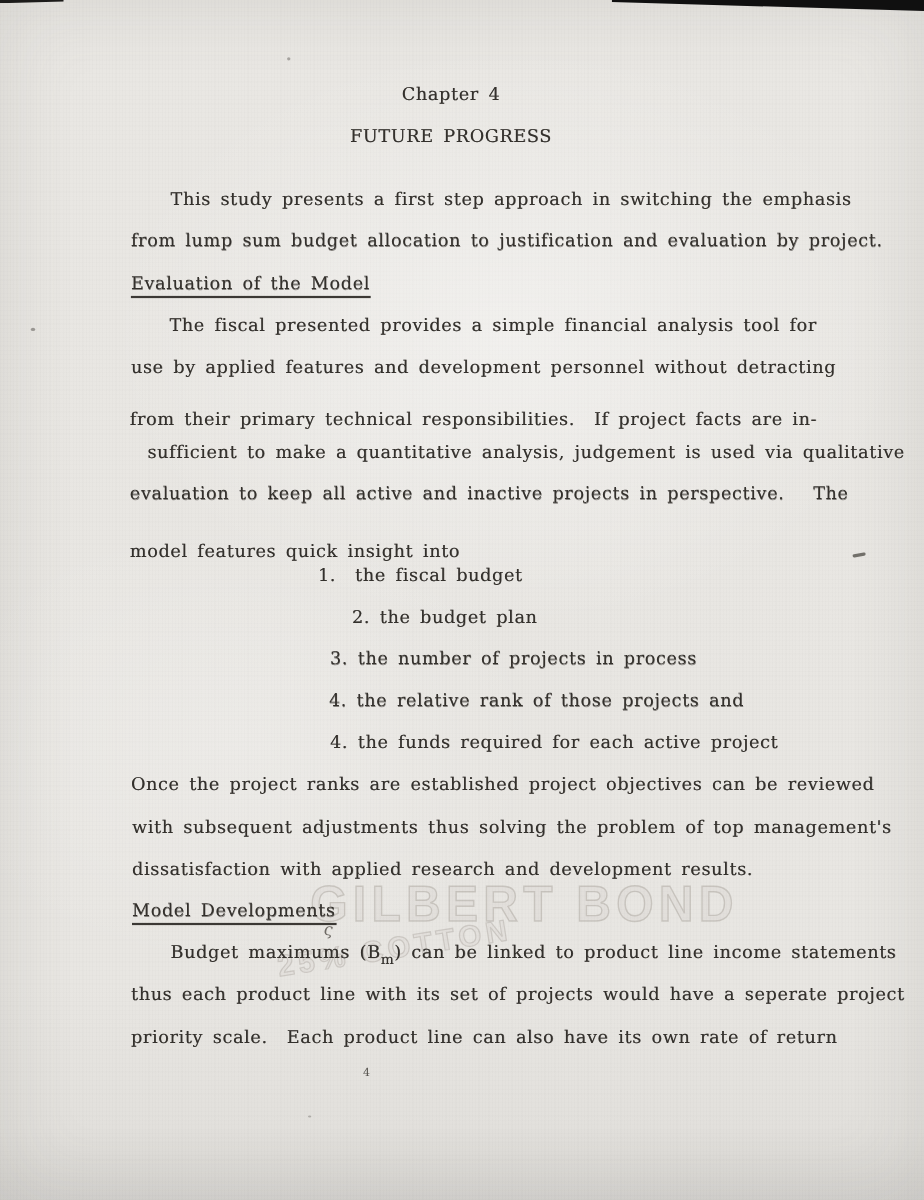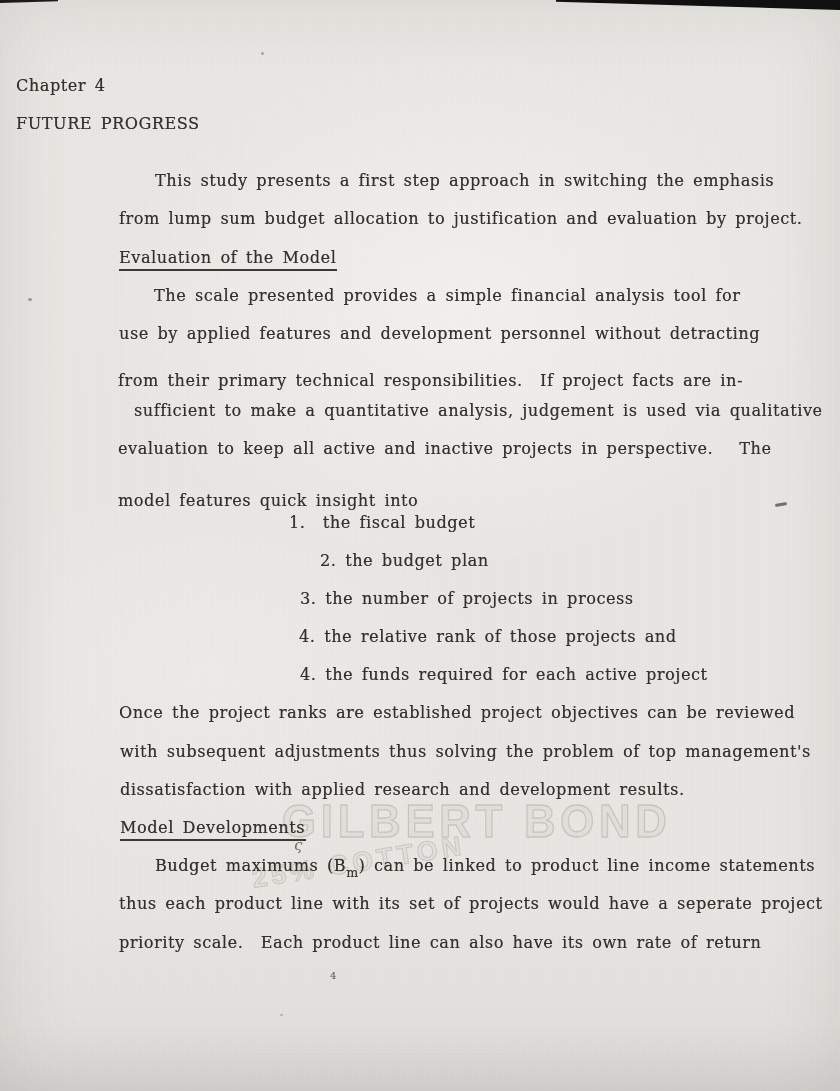--- a/index.html
+++ b/index.html
@@ -26,23 +26,23 @@
     position: absolute;
     white-space: pre;
     font-size: 16px;
     line-height: 22px;
     letter-spacing: 0.6px;
     word-spacing: 3px;
     color: #33302c;
     text-shadow: 0.3px 0.3px 0.45px rgba(51,48,44,0.55);
   }
   .tline.centered {
-    left: 16px;
+    left: 0;
     width: 820px;
-    text-align: left;
+    text-align: center;
   }
   .underlined {
     border-bottom: 2px solid #3c3935;
     padding-bottom: 2px;
     padding-right: 1px;
     margin-top: 16px;
   }
   .subscript {
     font-size: 12.5px;
     vertical-align: -5.5px;
@@ -141,21 +141,21 @@
 
   <div class="watermark-brand">GILBERT BOND</div>
   <div class="watermark-grade">25% COTTON</div>
 
   <div>
       <div class="tline centered" style="top: 75px;">Chapter 4</div>
       <div class="tline centered" style="top: 113px;">FUTURE PROGRESS</div>
       <div class="tline" style="top: 170px; left: 155px;">This study presents a first step approach in switching the emphasis</div>
       <div class="tline" style="top: 208px; left: 119px;">from lump sum budget allocation to justification and evaluation by project.</div>
       <div class="tline" style="top: 247px; left: 119px;"><span class="underlined">Evaluation of the Model</span></div>
-      <div class="tline" style="top: 285px; left: 154px;">The scale presented provides a simple financial analysis tool for</div>
+      <div class="tline" style="top: 285px; left: 154px;">The fiscal presented provides a simple financial analysis tool for</div>
       <div class="tline" style="top: 323px; left: 119px;">use by applied features and development personnel without detracting</div>
       <div class="tline" style="top: 370px; left: 118px;">from their primary technical responsibilities.  If project facts are in-</div>
       <div class="tline" style="top: 400px; left: 118px; margin-left: 16px;">sufficient to make a quantitative analysis, judgement is used via qualitative</div>
       <div class="tline" style="top: 438px; left: 118px;">evaluation to keep all active and inactive projects in perspective.   The</div>
       <div class="tline" style="top: 490px; left: 118px; text-align: center;">model features quick insight into</div>
       <div class="tline" style="top: 512px; left: 289px; text-align: right;">1.  the fiscal budget</div>
       <div class="tline" style="top: 550px; left: 300px; margin-left: 20px;">2. the budget plan</div>
       <div class="tline" style="top: 588px; left: 300px;">3. the number of projects in process</div>
       <div class="tline" style="top: 626px; left: 299px;">4. the relative rank of those projects and</div>
       <div class="tline" style="top: 664px; left: 300px;">4. the funds required for each active project</div>

